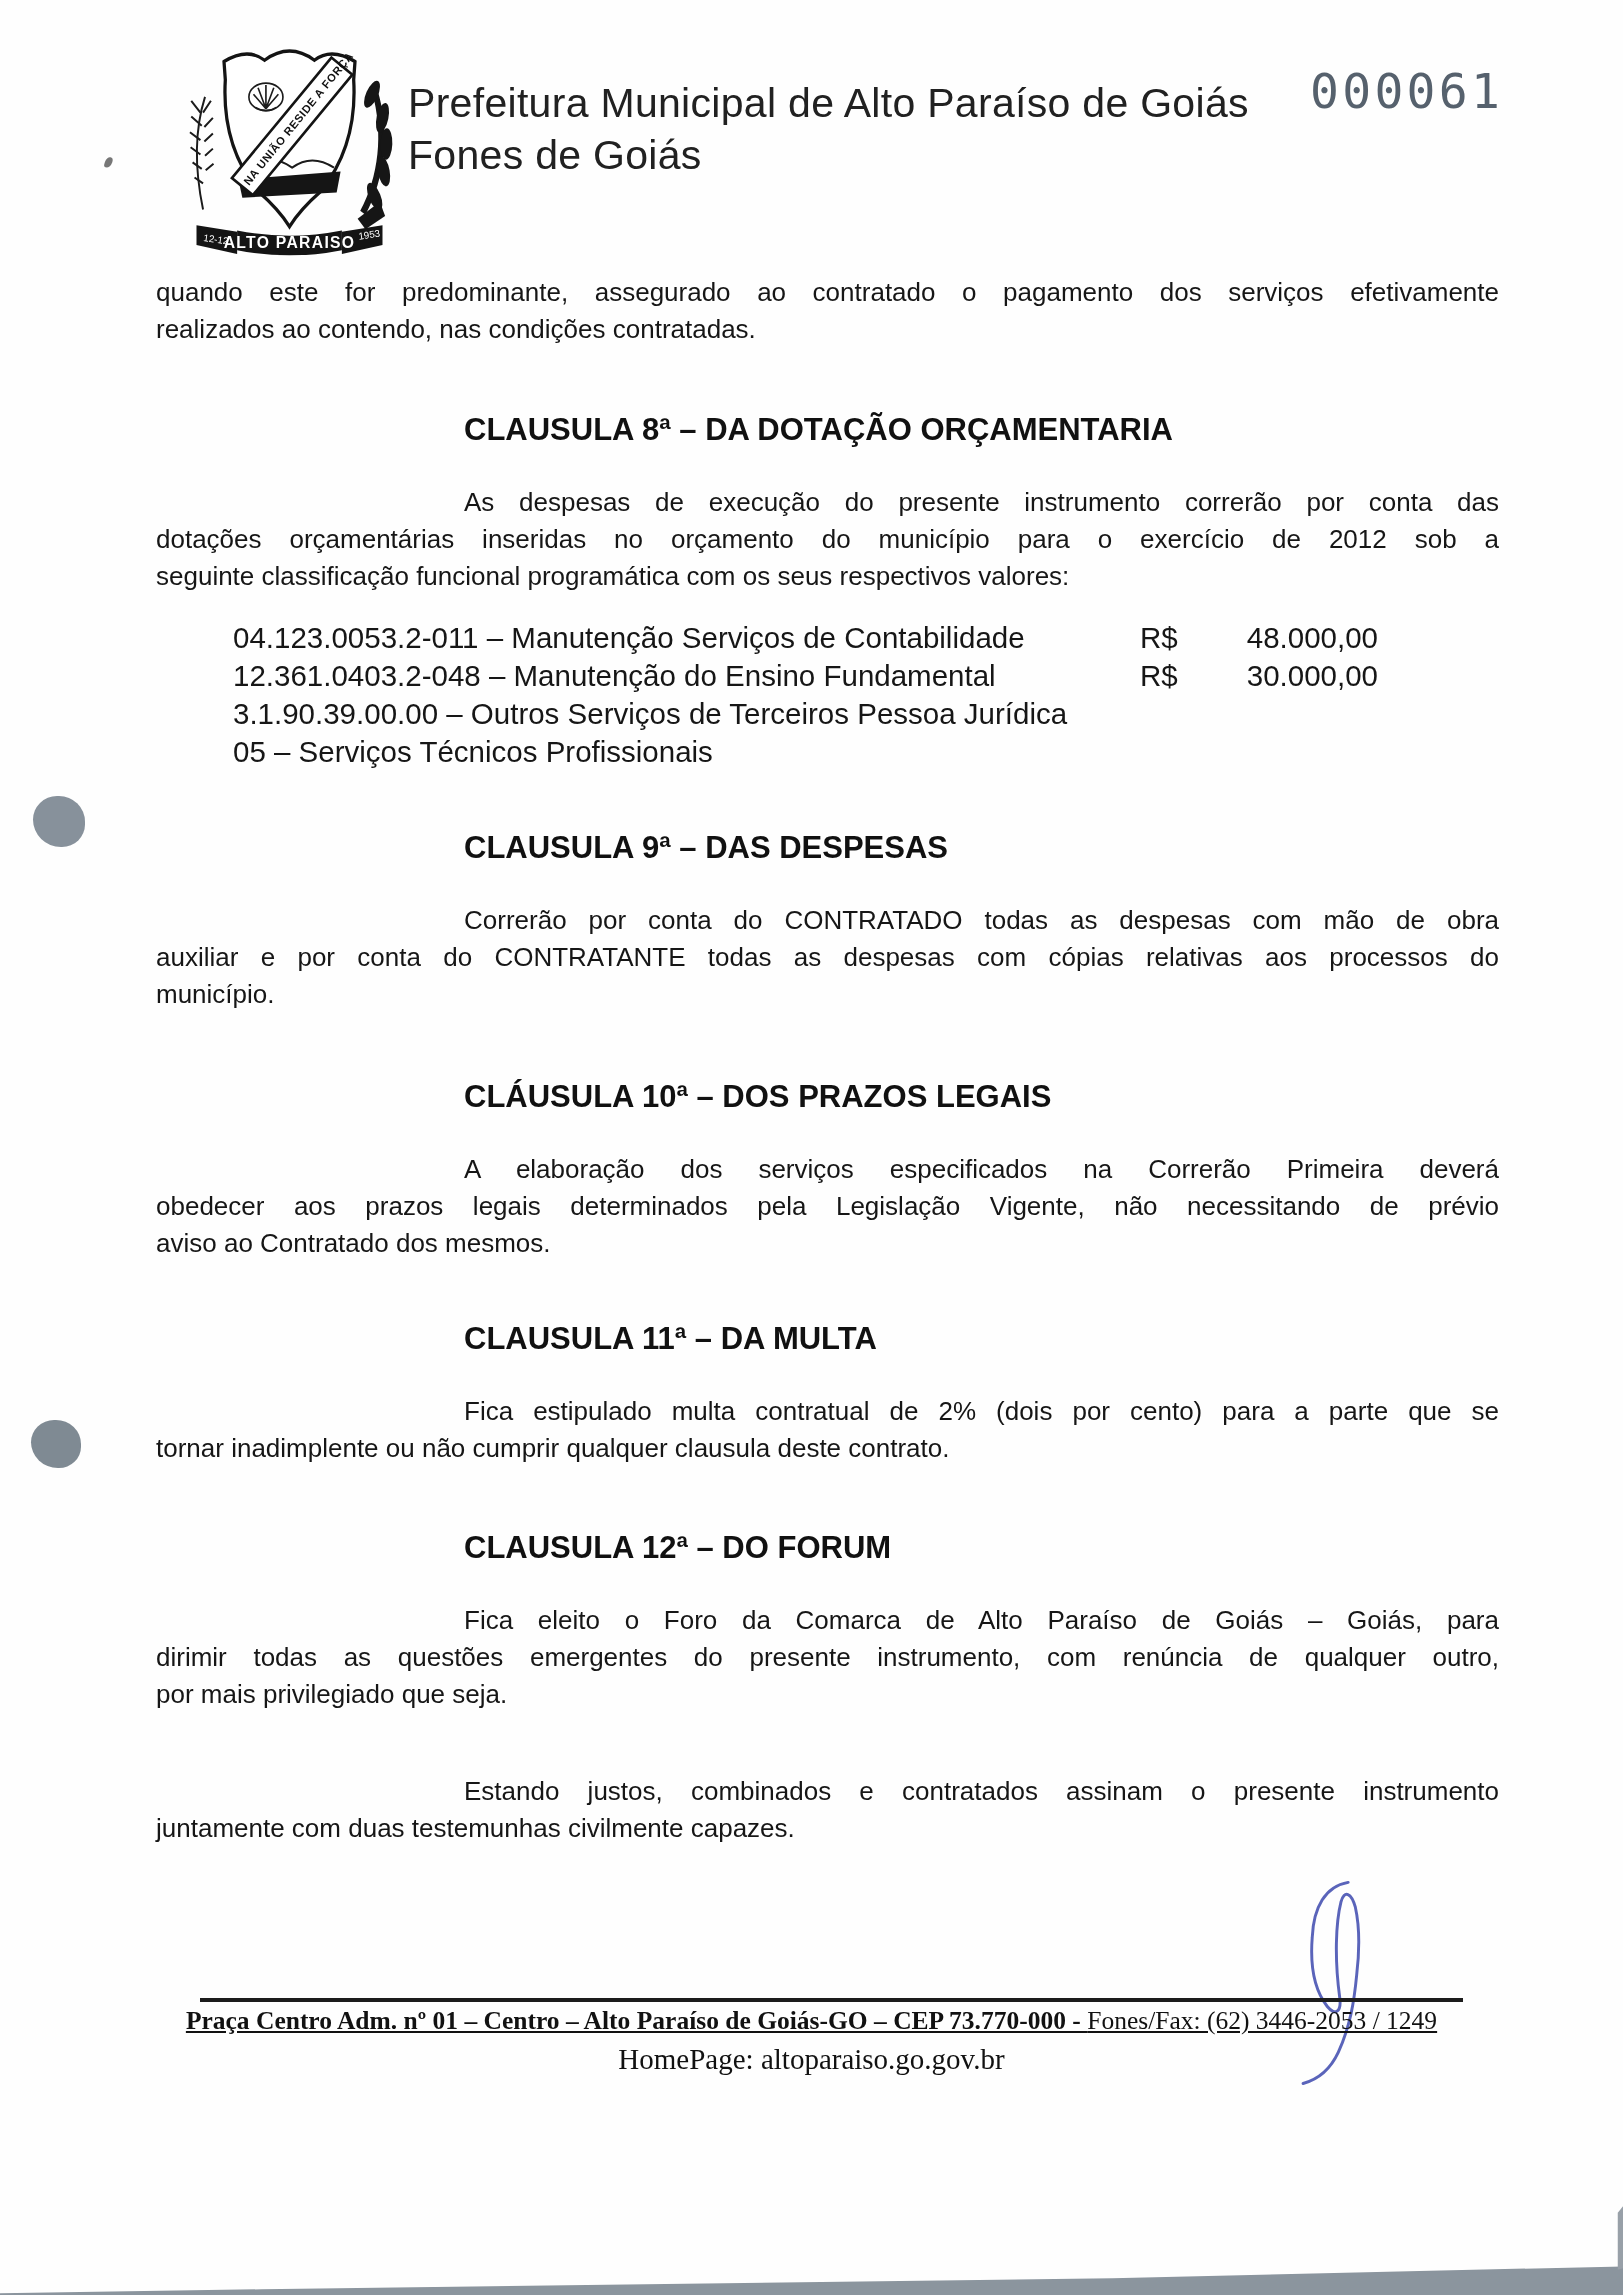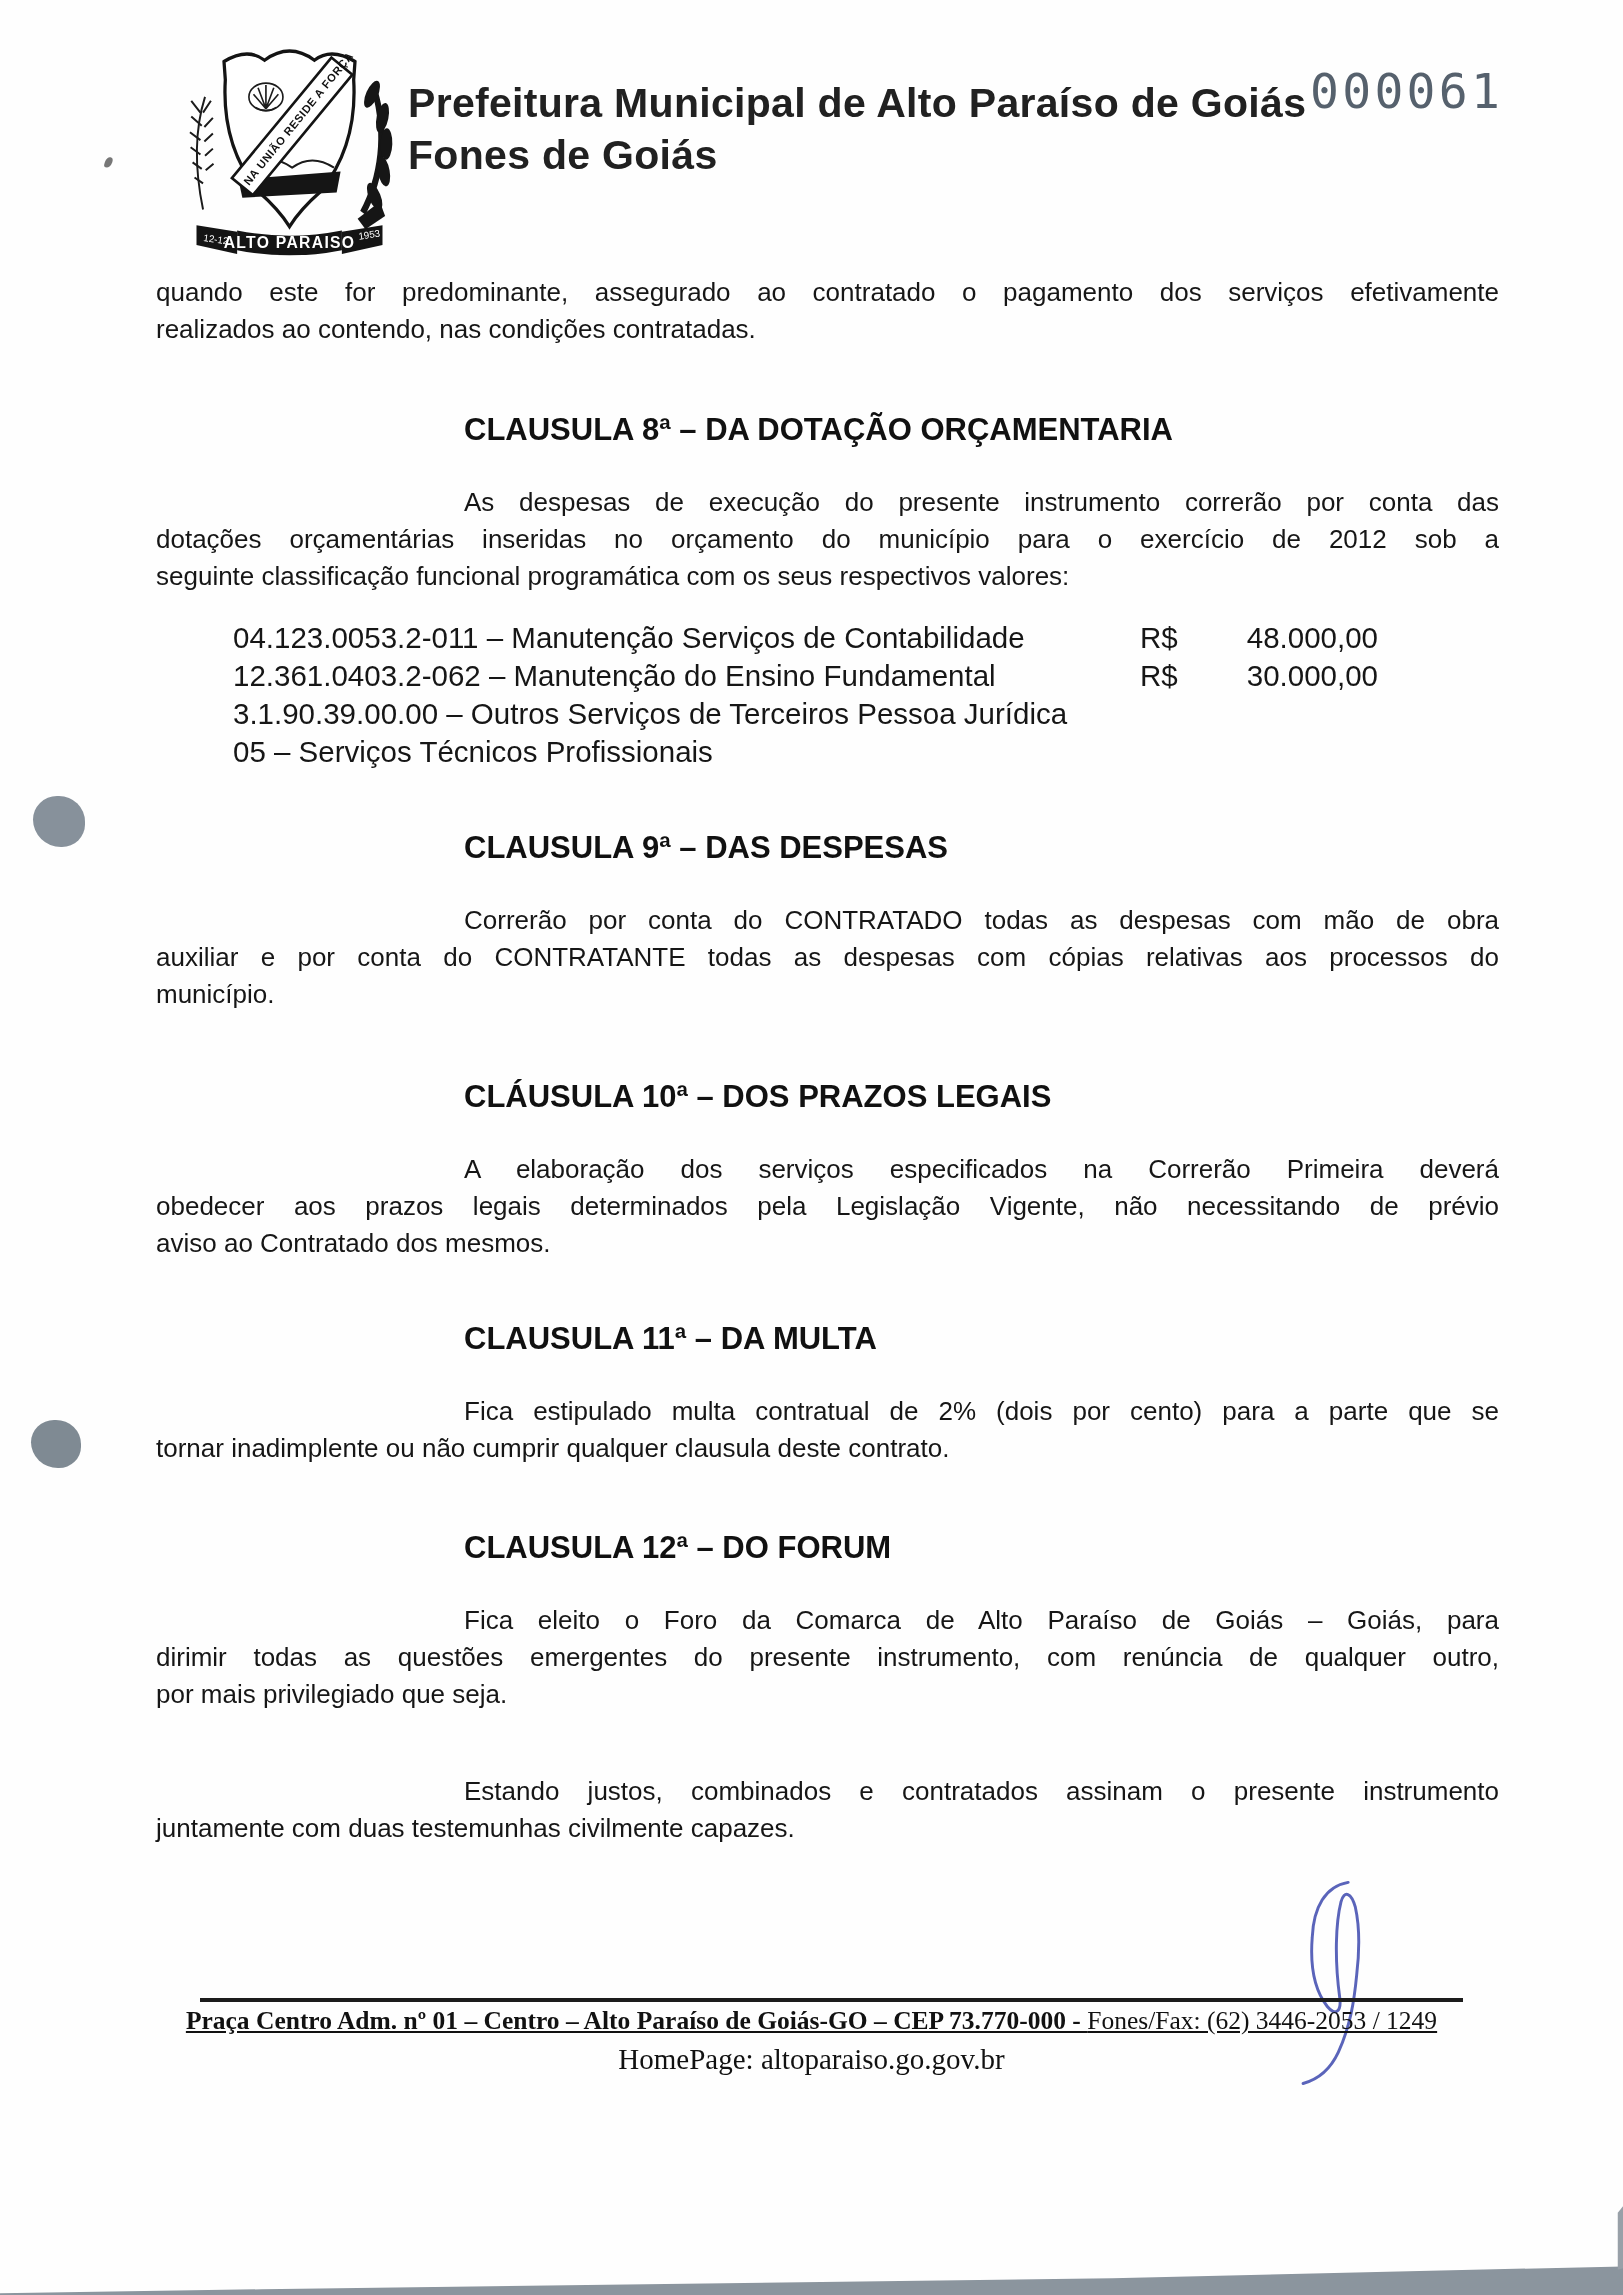--- a/index.html
+++ b/index.html
@@ -3,21 +3,21 @@
 <meta charset="utf-8">
 <style>
   html,body{margin:0;padding:0;}
   body{
     width:1623px;height:2295px;position:relative;overflow:hidden;
     background:#fefefe;font-family:"Liberation Sans",sans-serif;color:#161616;
   }
   .abs{position:absolute;}
   
   .crest{left:169px;top:34px;width:241px;height:224px;}
-  .org-title{left:408px;top:77px;width:916px;font-size:41px;line-height:52px;color:#212121;letter-spacing:0.3px;font-weight:bold;}
+  .org-title{left:408px;top:77px;width:916px;font-size:41px;line-height:52px;color:#212121;letter-spacing:0.3px;}
   .stamp{left:1310px;top:63px;width:196px;font-family:"DejaVu Sans Mono",monospace;
          font-size:48px;letter-spacing:3.3px;color:#56616d;}
   .comma-artifact{left:105px;top:157px;width:7.2px;height:11px;background:#4a4a4a;
          border-radius:60% 40% 70% 30%;transform:rotate(18deg);opacity:.75;}
   
   .para{left:156px;width:1343px;font-size:26px;line-height:37px;}
   .jline{text-align:justify;text-align-last:justify;}
   .jline.last{text-align-last:left;}
   .ind{text-indent:308px;}
   .heading{left:156px;width:1343px;padding-left:308px;box-sizing:border-box;
@@ -110,21 +110,21 @@
   <div class="jline last">seguinte classificação funcional programática com os seus respectivos valores:</div>
 </div>
 
 <div class="abs budget">
   <div class="budget-row">
     <span>04.123.0053.2-011 – Manutenção Serviços de Contabilidade</span>
     <span>R$</span>
     <span class="budget-amount">48.000,00</span>
   </div>
   <div class="budget-row">
-    <span>12.361.0403.2-062 – Manutenção do Ensino Fundamental</span>
+    <span>12.361.0403.2-048 – Manutenção do Ensino Fundamental</span>
     <span>R$</span>
     <span class="budget-amount">30.000,00</span>
   </div>
   <div class="budget-row">
     <span>3.1.90.39.00.00 – Outros Serviços de Terceiros Pessoa Jurídica</span>
     <span></span>
     <span class="budget-amount"></span>
   </div>
   <div class="budget-row">
     <span>05 – Serviços Técnicos Profissionais</span>

